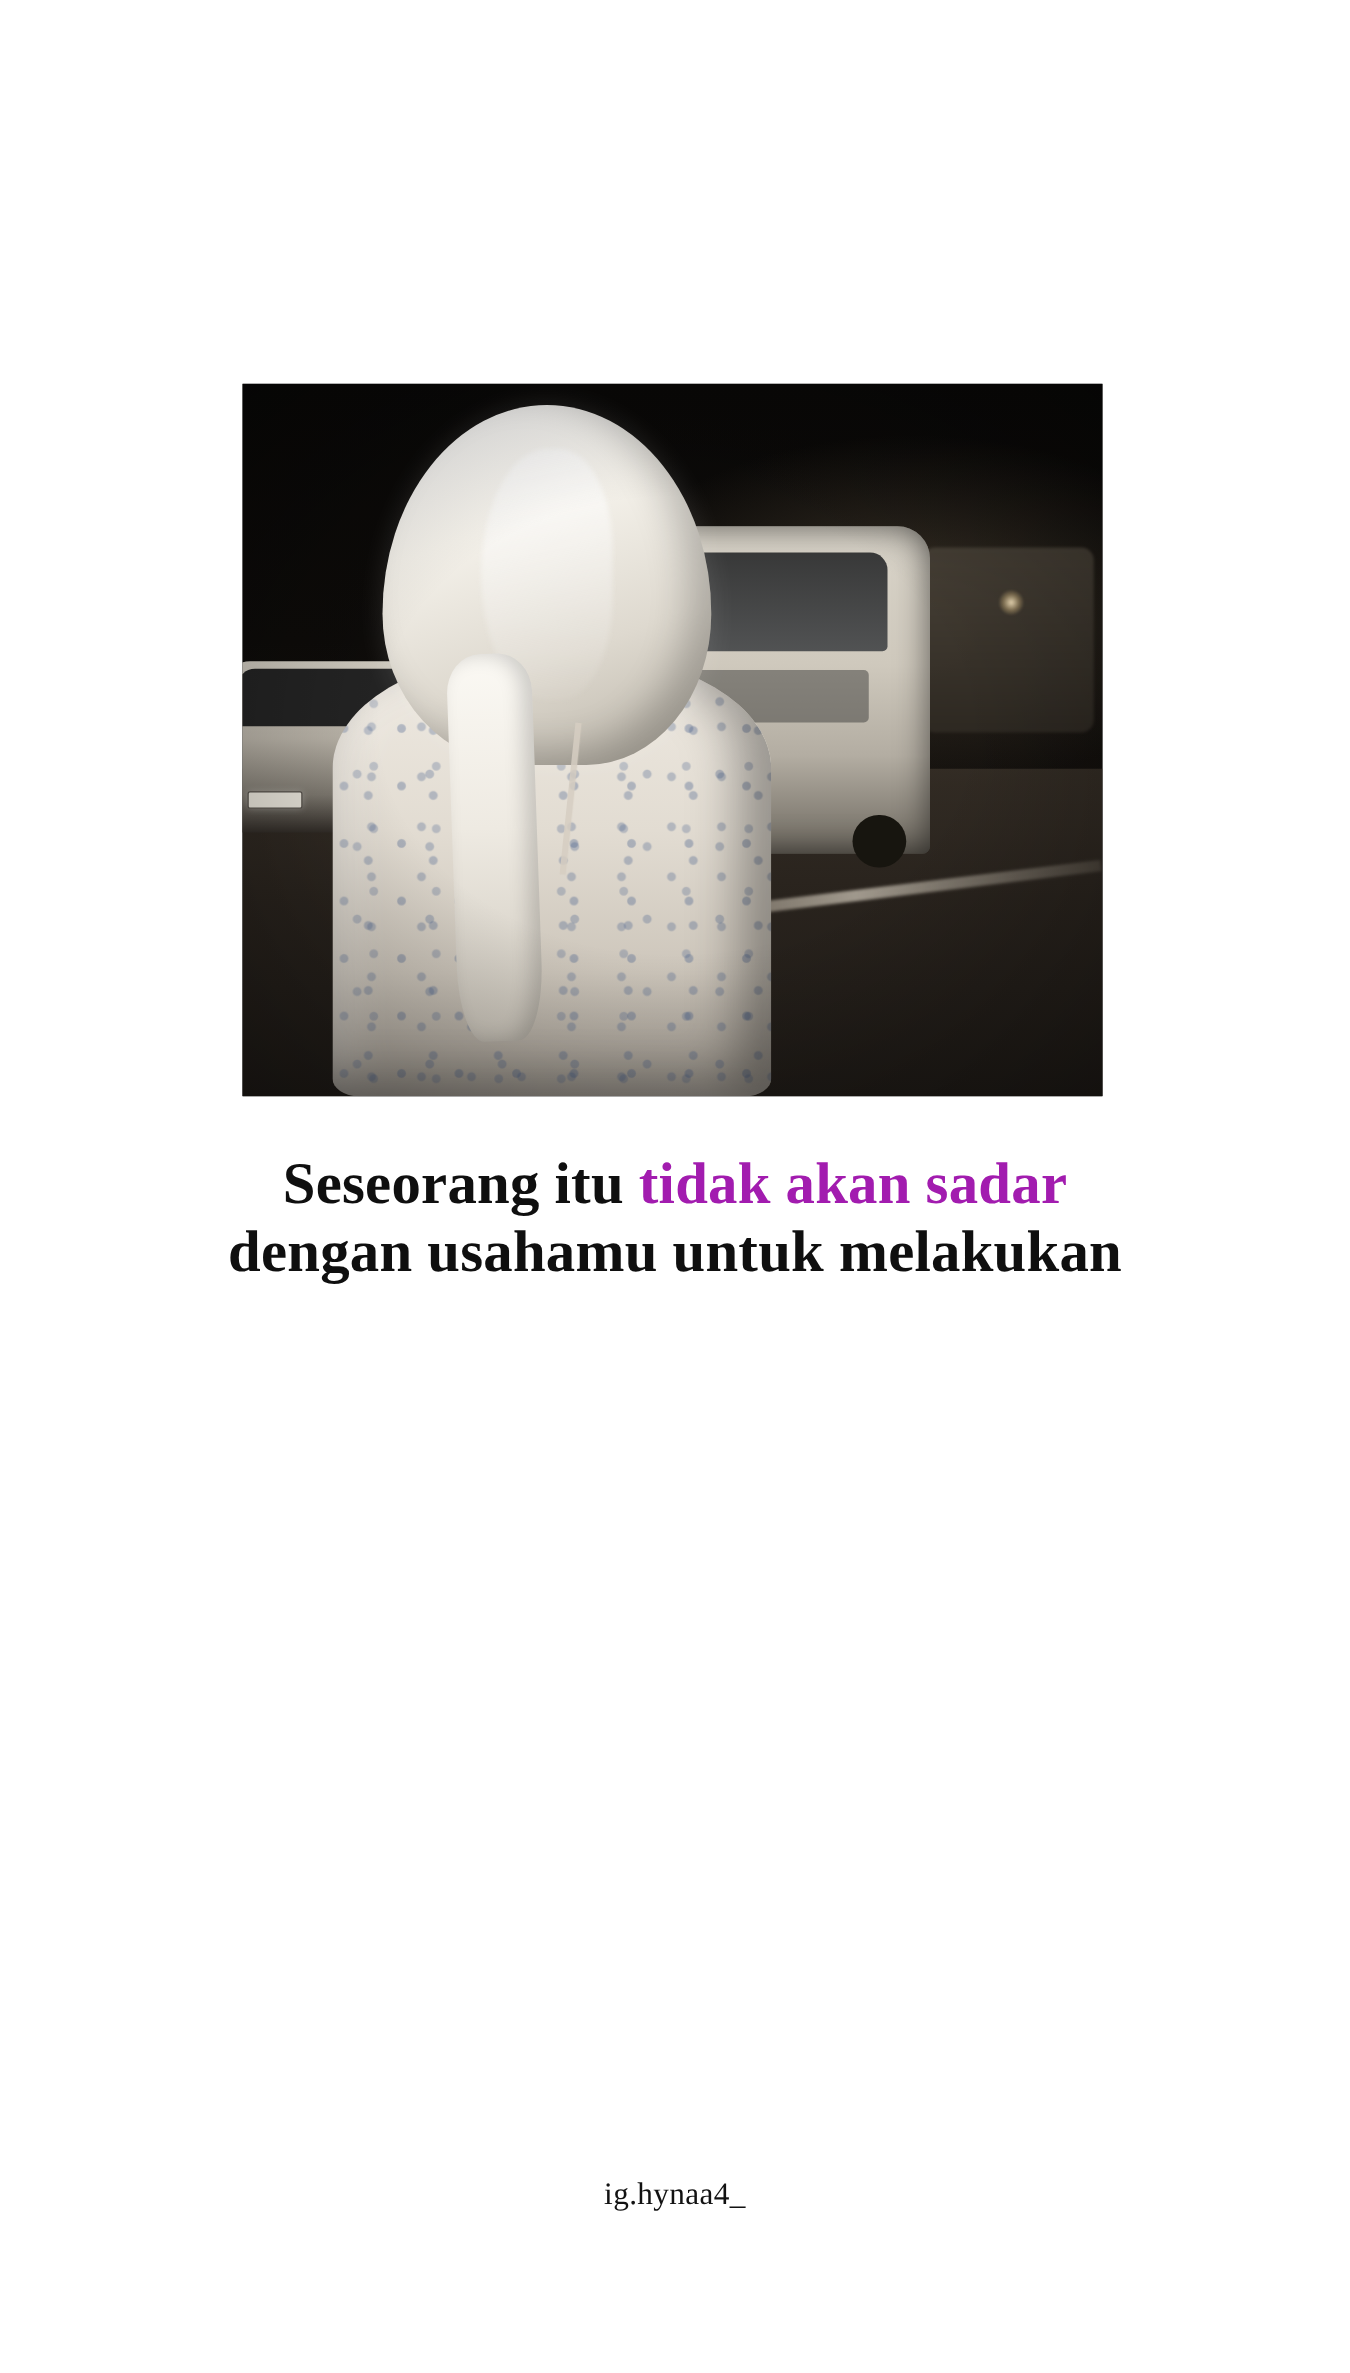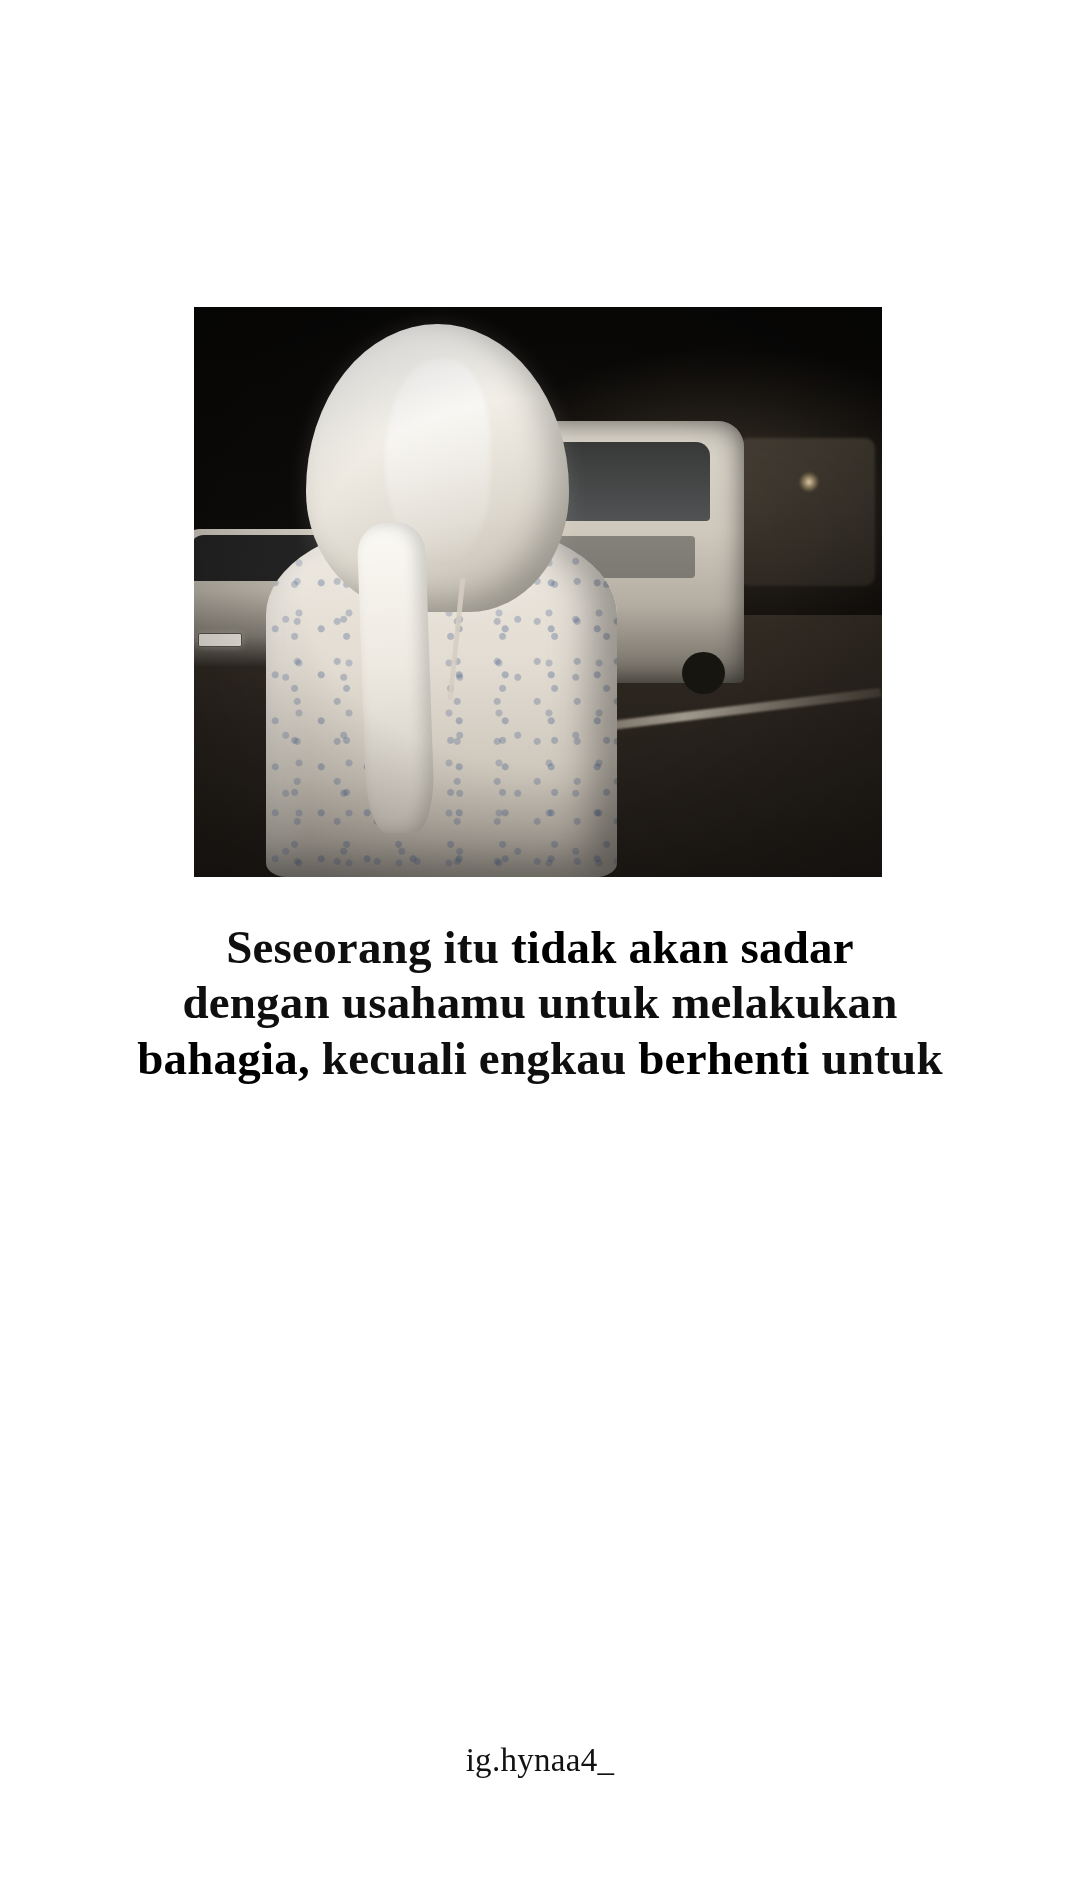--- a/index.html
+++ b/index.html
@@ -248,36 +248,36 @@
     width: 900px;
     text-align: center;
     font-family: "Liberation Serif", serif;
     font-size: 47px;
     line-height: 1.18;
     color: #0f0f0f;
     font-weight: 700;
     letter-spacing: 0.2px;
   }
   .quote .hl {
-    color: #000000;
+    color: #a21caf;
   }
   .quote .ln {
     display: block;
     white-space: nowrap;
   }
 
   
   .handle {
     position: absolute;
     left: 0;
     top: 1742px;
     width: 1080px;
     text-align: center;
     font-family: "Liberation Serif", serif;
-    font-size: 33px;
+    font-size: 25px;
     color: #121212;
     letter-spacing: 0.3px;
   }
 </style>
 </head>
 <body>
 
 <div class="page">
 
   <div class="photo-wrap">
@@ -318,20 +318,17 @@
     </div>
   </div>
 
   <div class="quote">
     <span class="ln">
       <span>Seseorang itu </span><span class="hl">tidak akan sadar</span>
     </span>
     <span class="ln">
       <span>dengan usahamu untuk melakukan</span>
     </span>
-    <span class="ln">
-      <span class="hl">bahagia,</span><span> kecuali engkau </span><span class="hl">berhenti</span><span> untuk</span>
-    </span>
   </div>
 
   <div class="handle">ig.hynaa4_</div>
 
 </div>
 
 </body></html>

